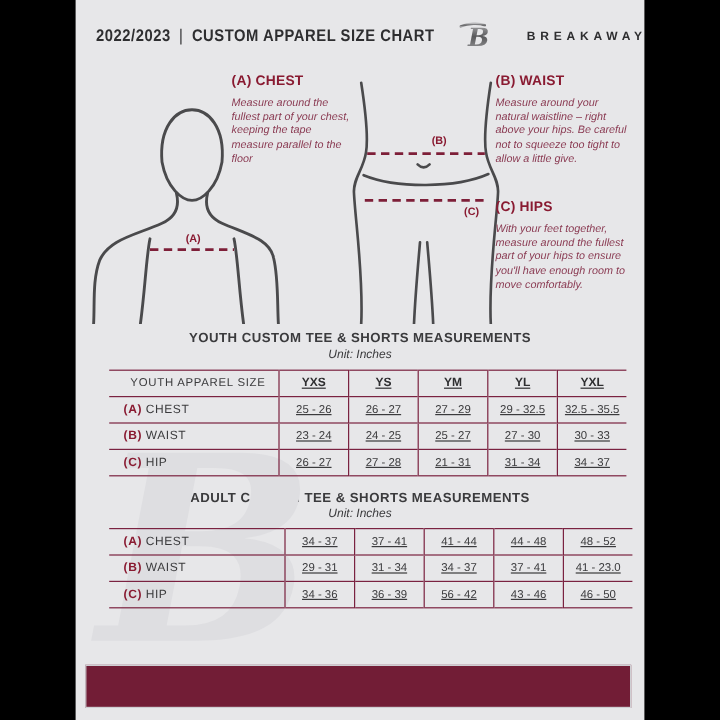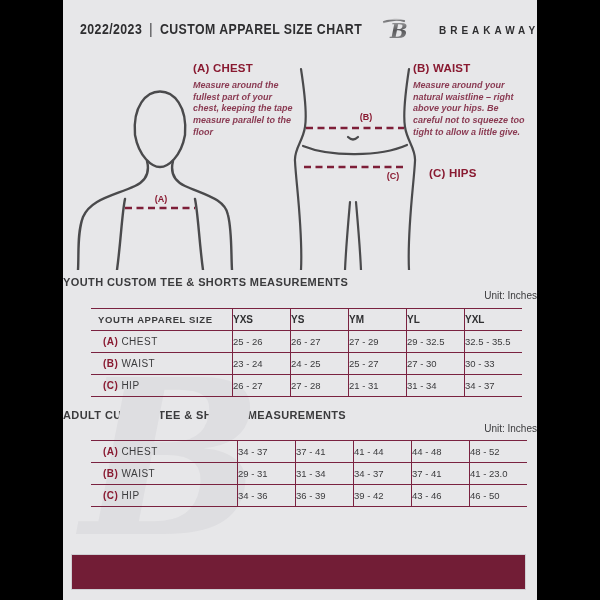--- a/index.html
+++ b/index.html
@@ -31,45 +31,45 @@
   .dash-label{
     position:absolute;width:40px;text-align:center;
     font-weight:700;font-size:9px;color:#891a31;
   }
   .instr{position:absolute;}
   .instr h3{
     margin:0 0 6px 0;font-size:11.5px;font-weight:700;color:#891a31;
     letter-spacing:.2px;
   }
   .instr p{
-    margin:0;font-style:italic;font-size:9px;line-height:1.3;color:#8a3a52;font-weight:bold;
+    margin:0;font-style:italic;font-size:9px;line-height:1.3;color:#8a3a52;
   }
   .instr-chest{left:130px;top:7px;width:104px;}
   .instr-waist{left:350px;top:7px;width:112px;}
-  .instr-hips{left:350px;top:112px;width:115px;padding-left:16px;}
+  .instr-hips{left:350px;top:112px;width:115px;}
   
   .sec-title{
-    position:absolute;left:0;width:474px;text-align:left;
+    position:absolute;left:0;width:474px;text-align:center;
     font-weight:700;font-size:11px;letter-spacing:.4px;color:#3b3b3d;
   }
   .sec-unit{
-    position:absolute;left:0;width:474px;text-align:right;
-    font-size:10px;color:#3b3b3d;
+    position:absolute;left:0;width:474px;text-align:center;
+    font-style:italic;font-size:10px;color:#3b3b3d;
   }
   
   table.size-table{
     position:absolute;left:28px;width:419px;border-collapse:collapse;
     table-layout:fixed;z-index:2;border-bottom:1.5px solid #7a2240;
   }
   .size-table tr{border-top:1.5px solid #7a2240;height:22px;}
   .size-table th,.size-table td{padding:0;vertical-align:middle;}
   .size-table .c-label{width:134px;}
-  .size-table .c-data{width:57px;border-left:1.5px solid #7a2240;text-align:left;}
+  .size-table .c-data{width:57px;border-left:1.5px solid #7a2240;text-align:center;text-decoration:underline;}
   .size-table th.c-label{
-    text-align:left;padding-left:7px;font-weight:700;font-size:9.5px;
+    text-align:center;padding-left:7px;font-weight:400;font-size:9.5px;
     letter-spacing:.6px;color:#3b3b3d;
   }
   .size-table th.c-data{font-weight:700;font-size:10px;color:#2f2f31;}
   .size-table td.c-label{
     text-align:left;padding-left:12px;font-size:10px;color:#3b3b3d;
     letter-spacing:.5px;
   }
   .size-table td.c-data{font-size:9.5px;color:#3b3b3d;margin-top:12px;}
   .row-prefix{color:#891a31;font-weight:700;margin-right:3px;}
   
@@ -145,20 +145,21 @@
     <div class="instr instr-chest">
       <h3>(A) CHEST</h3>
       <p>Measure around the fullest part of your chest, keeping the tape measure parallel to the floor</p>
     </div>
     <div class="instr instr-waist">
       <h3>(B) WAIST</h3>
       <p>Measure around your natural waistline – right above your hips. Be careful not to squeeze too tight to allow a little give.</p>
     </div>
     <div class="instr instr-hips">
       <h3>(C) HIPS</h3>
+      <p>With your feet together, measure around the fullest part of your hips to ensure you'll have enough room to move comfortably.</p>
     </div>
   </div>
 
   <div class="watermark">B</div>
 
   <div class="sec-title" style="top:276px;">YOUTH CUSTOM TEE &amp; SHORTS MEASUREMENTS</div>
   <div class="sec-unit" style="top:290px;">Unit: Inches</div>
 
   <table class="size-table" style="top:308px;">
     <tbody>
@@ -215,21 +216,21 @@
       <td class="c-data">29 - 31</td>
       <td class="c-data">31 - 34</td>
       <td class="c-data">34 - 37</td>
       <td class="c-data">37 - 41</td>
       <td class="c-data">41 - 23.0</td>
     </tr>
     <tr>
       <td class="c-label"><span class="row-prefix">(C)</span><span>HIP</span></td>
       <td class="c-data">34 - 36</td>
       <td class="c-data">36 - 39</td>
-      <td class="c-data">39 - 42</td>
+      <td class="c-data">56 - 42</td>
       <td class="c-data">43 - 46</td>
       <td class="c-data">46 - 50</td>
     </tr>
   </tbody>
     </table>
 
   <div class="footer-bar"></div>
 
 </div>
 

